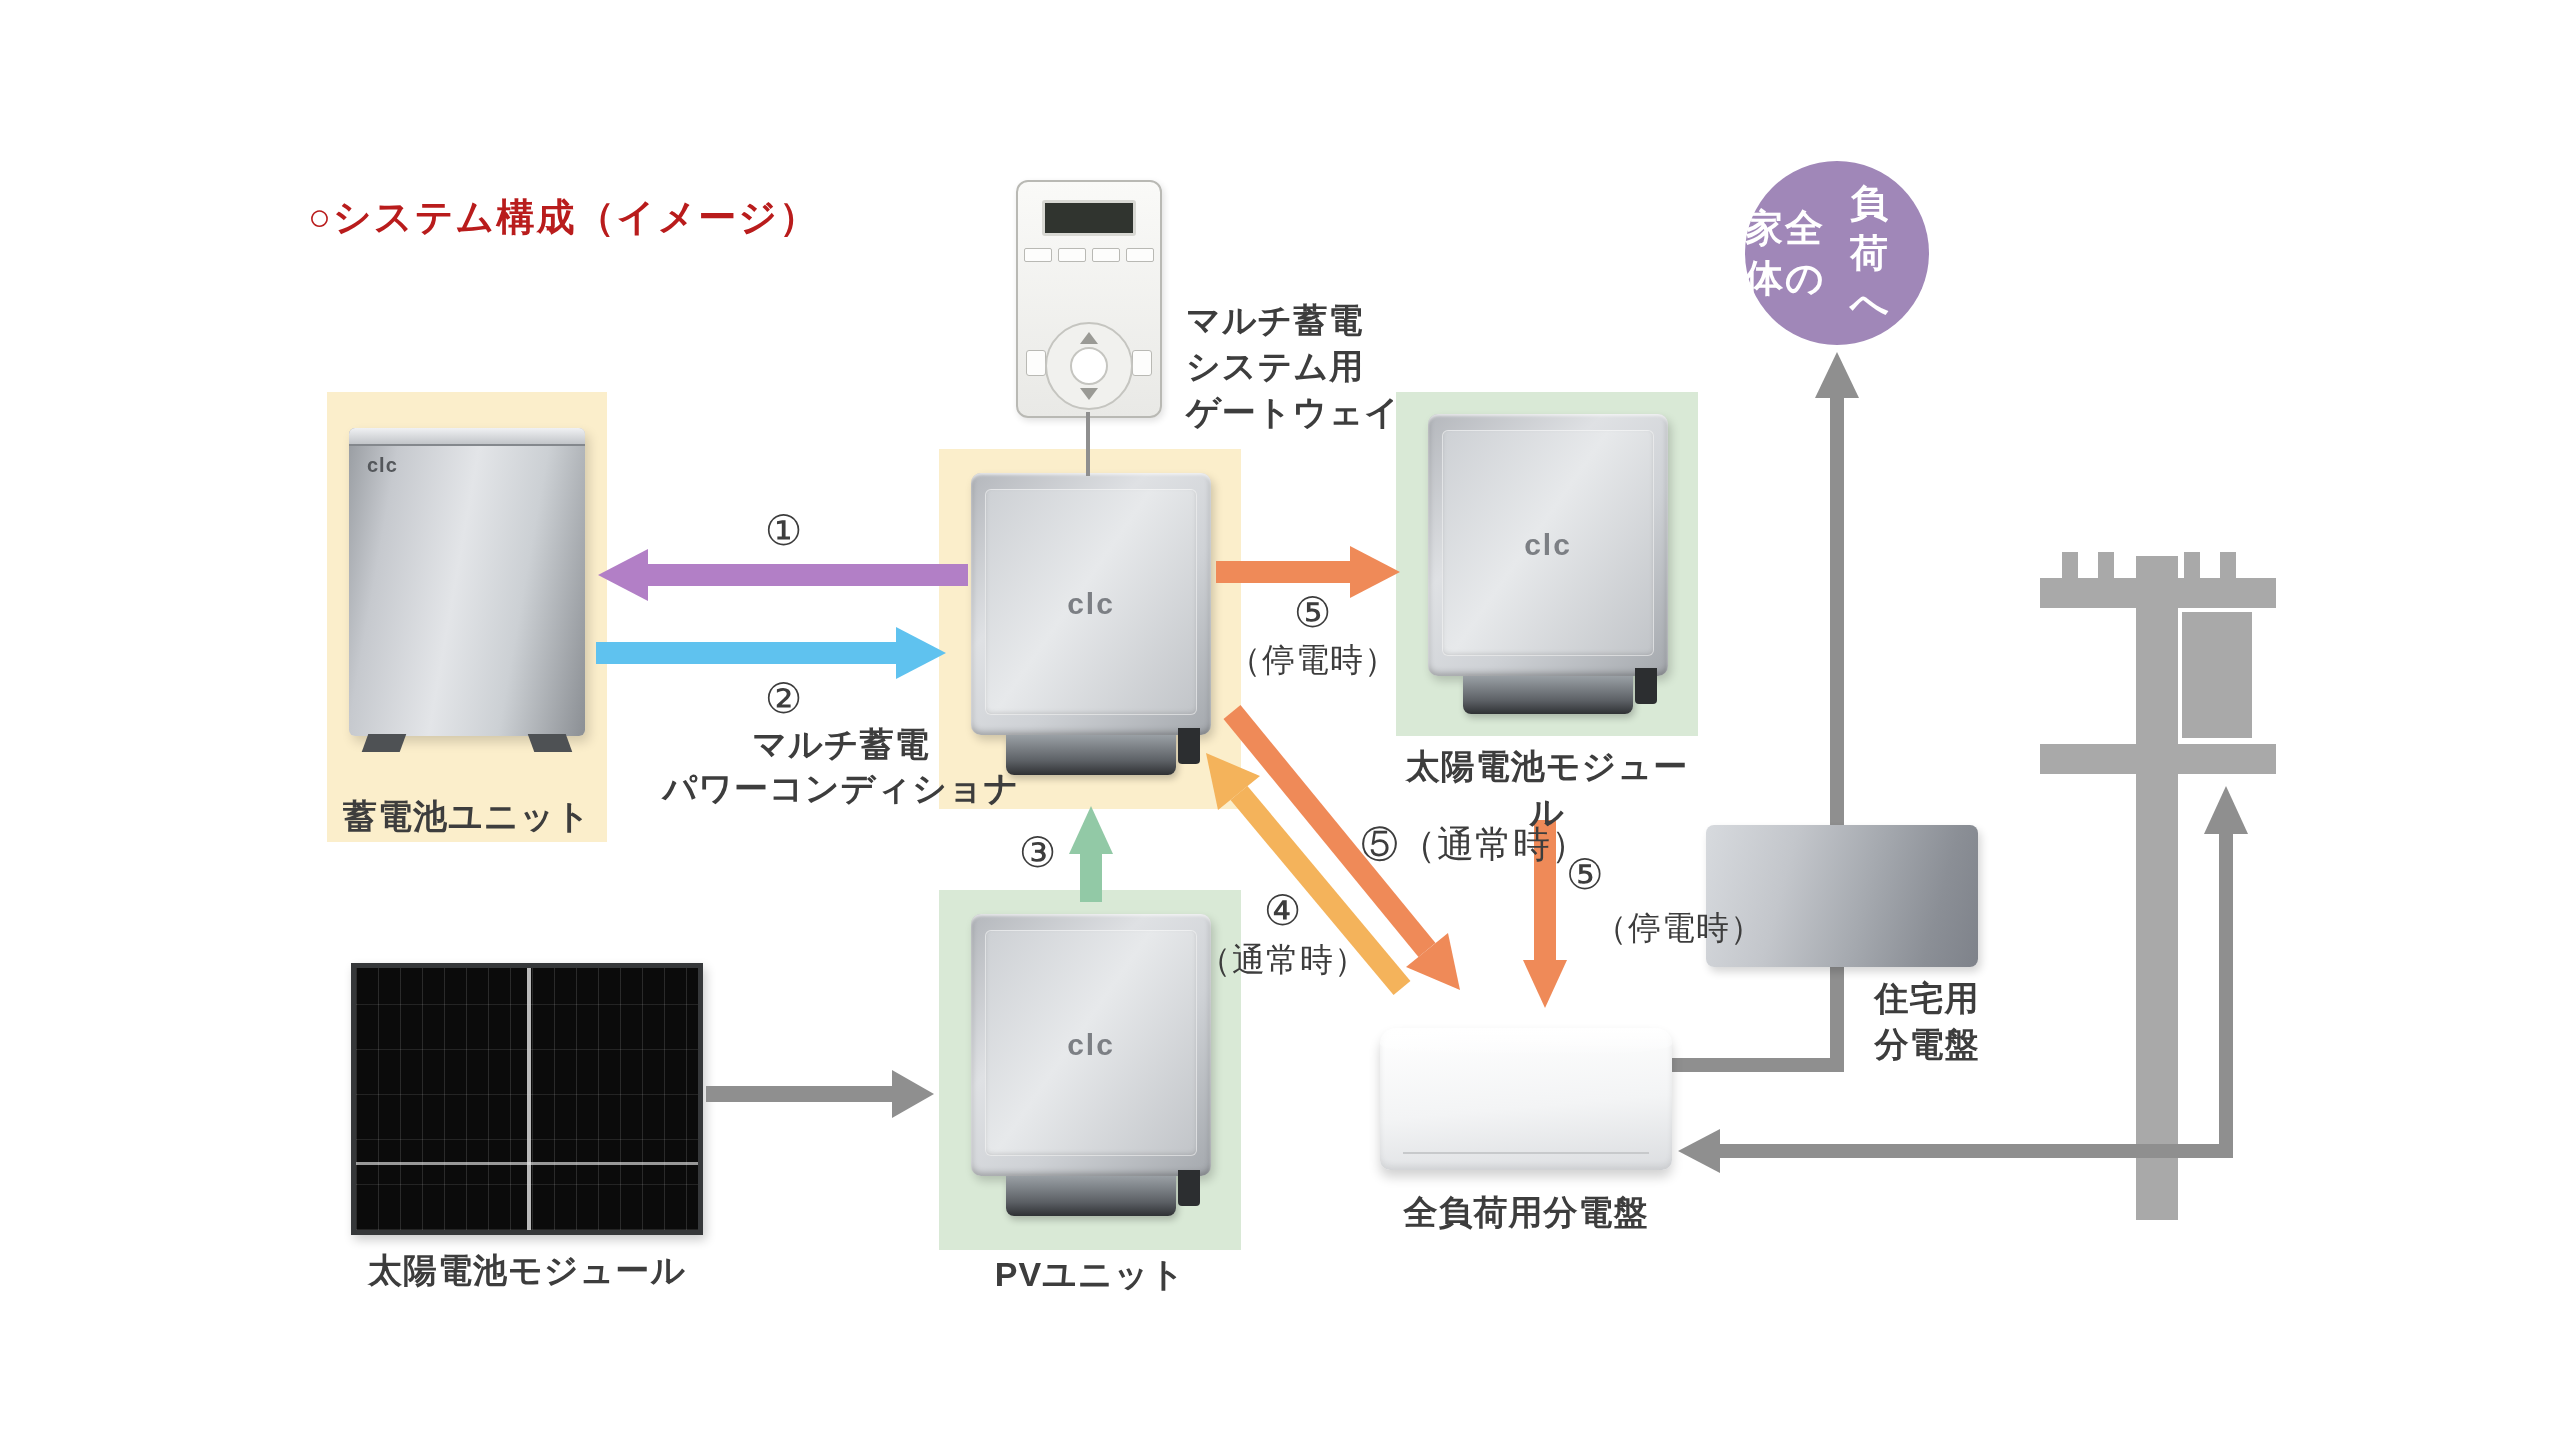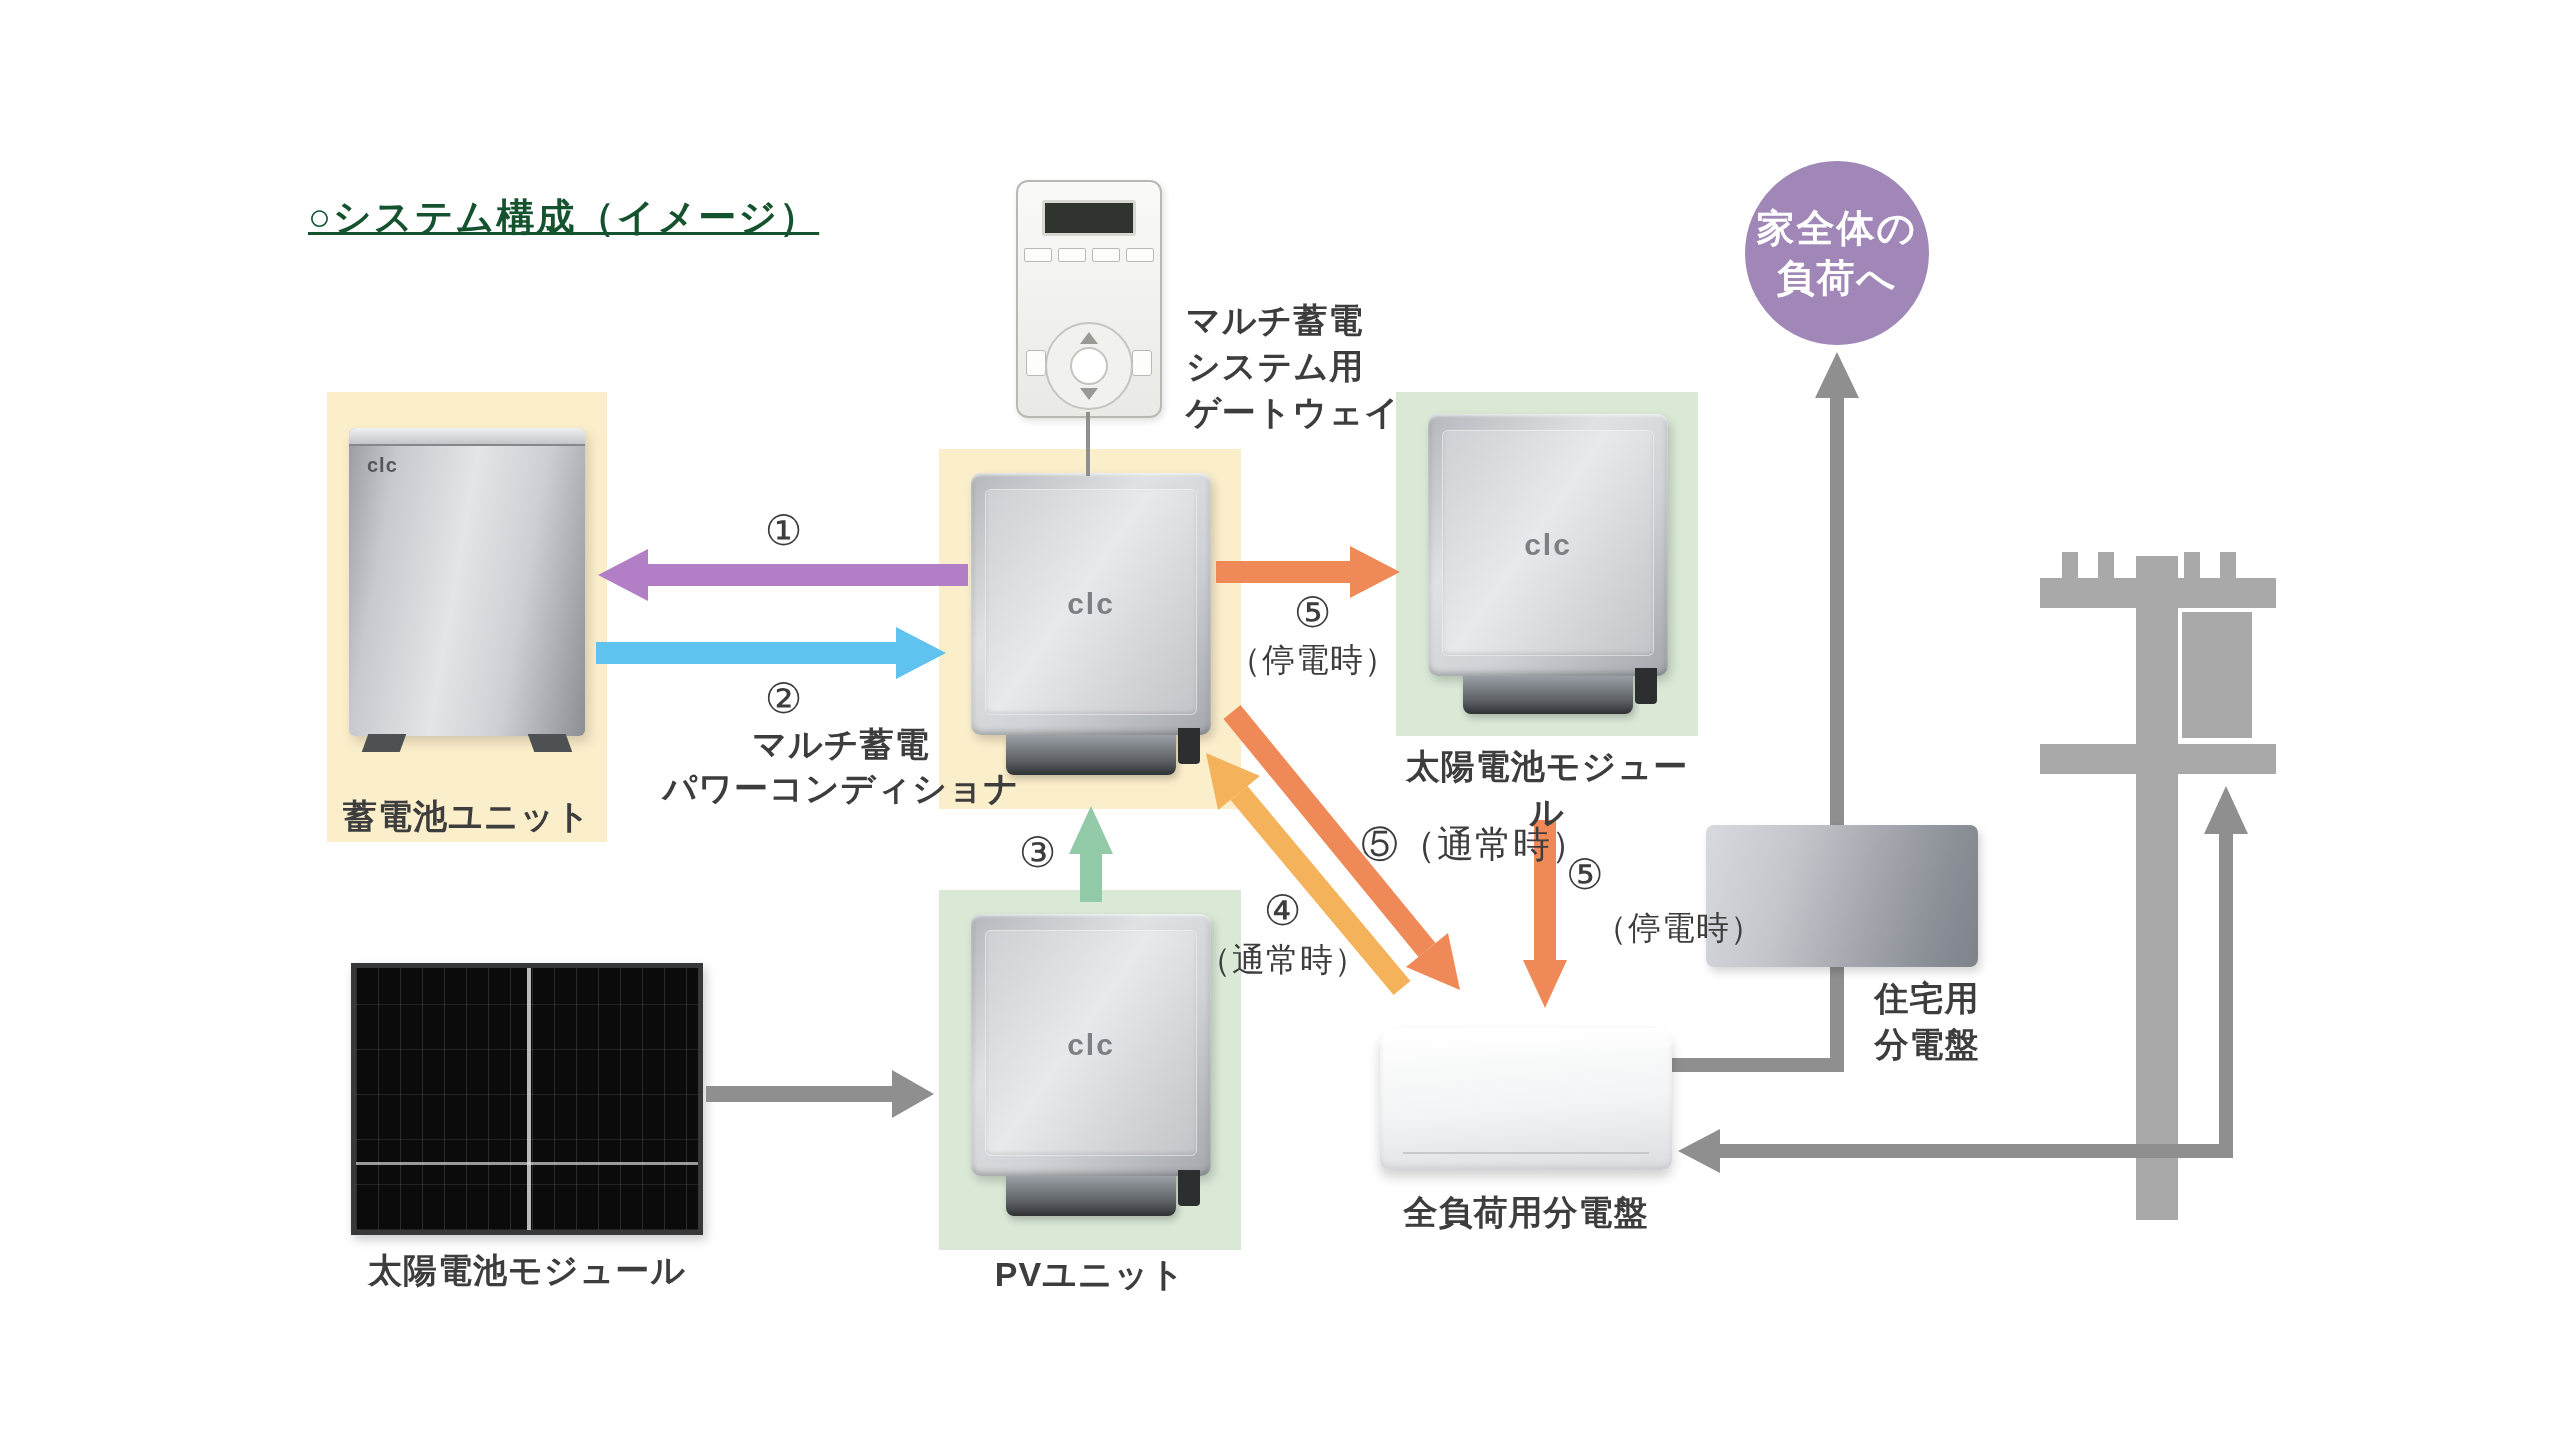--- a/index.html
+++ b/index.html
@@ -1,20 +1,20 @@
 <!DOCTYPE html>
 <html style="--yellow_bg: #fbeecb; --green_bg: #d9e9d6; --purple_arrow: #b27fc6; --blue_arrow: #5fc2ef; --green_arrow: #92c9a6; --orange_arrow: #ef8a58; --amber_arrow: #f4b35b; --gray_arrow: #8f8f8f; --pole_gray: #a9a9a9; --circle_bg: #a087b8;"><head>
 <meta charset="utf-8">
 <style>
   html,body{margin:0;padding:0;background:#fff;}
   .stage{position:relative;width:2560px;height:1441px;background:#fff;overflow:hidden;
          font-family:"Liberation Sans",sans-serif;color:#3a3a3a;}
   .layer{position:absolute;left:0;top:0;width:2560px;height:1441px;pointer-events:none;}
 
-  .title{position:absolute;left:308px;top:192px;font-size:38px;font-weight:bold;letter-spacing:2px;color:#14532d;text-decoration:underline;}
+  .title{position:absolute;left:308px;top:192px;font-size:38px;font-weight:bold;letter-spacing:2px;color:#b91c1c;}
 
   .bg{position:absolute;}
   .bg.yellow{background:var(--yellow_bg,#fbeecb);}
   .bg.green{background:var(--green_bg,#d9e9d6);}
 
   
   .device{position:absolute;border-radius:10px;
     background:linear-gradient(135deg,#b4b7bc 0%,#dfe1e4 35%,#cfd2d6 62%,#a4a8ad 100%);
     box-shadow:inset 0 2px 3px rgba(255,255,255,.7), inset 0 -3px 6px rgba(0,0,0,.25), 3px 5px 10px rgba(0,0,0,.18);}
   .device-face{position:absolute;left:14px;right:14px;top:16px;bottom:20px;border-radius:6px;
@@ -70,21 +70,21 @@
     border-radius:50%;background:#fff;border:2px solid #c5c5c0;}
   .tri{position:absolute;left:50%;transform:translateX(-50%);width:0;height:0;
     border-left:9px solid transparent;border-right:9px solid transparent;}
   .tri.up{top:8px;border-bottom:12px solid #9a9a95;}
   .tri.down{bottom:8px;border-top:12px solid #9a9a95;}
   .gw-side{position:absolute;top:168px;width:18px;height:24px;background:#fdfdfc;border:1px solid #b9b9b4;border-radius:3px;}
   .gw-side.l{left:8px;} .gw-side.r{right:8px;}
 
   
   .load-circle{position:absolute;border-radius:50%;background:var(--circle_bg,#a087b8);
-    display:flex;flex-direction:column;align-items:center;justify-content:center;
+    display:flex;flex-direction:row;align-items:center;justify-content:center;
     color:#fff;font-size:38px;font-weight:bold;line-height:50px;letter-spacing:2px;}
 
   
   .pole-part{position:absolute;background:var(--pole_gray,#a9a9a9);}
 
   
   .nlabel{position:absolute;text-align:center;font-size:34px;color:#3d3d3d;letter-spacing:1px;font-weight:bold;}
   .nlabel.left{text-align:left;}
   .flabel{position:absolute;text-align:center;color:#3d3d3d;letter-spacing:1px;}
   .flabel.num{font-size:42px;}

